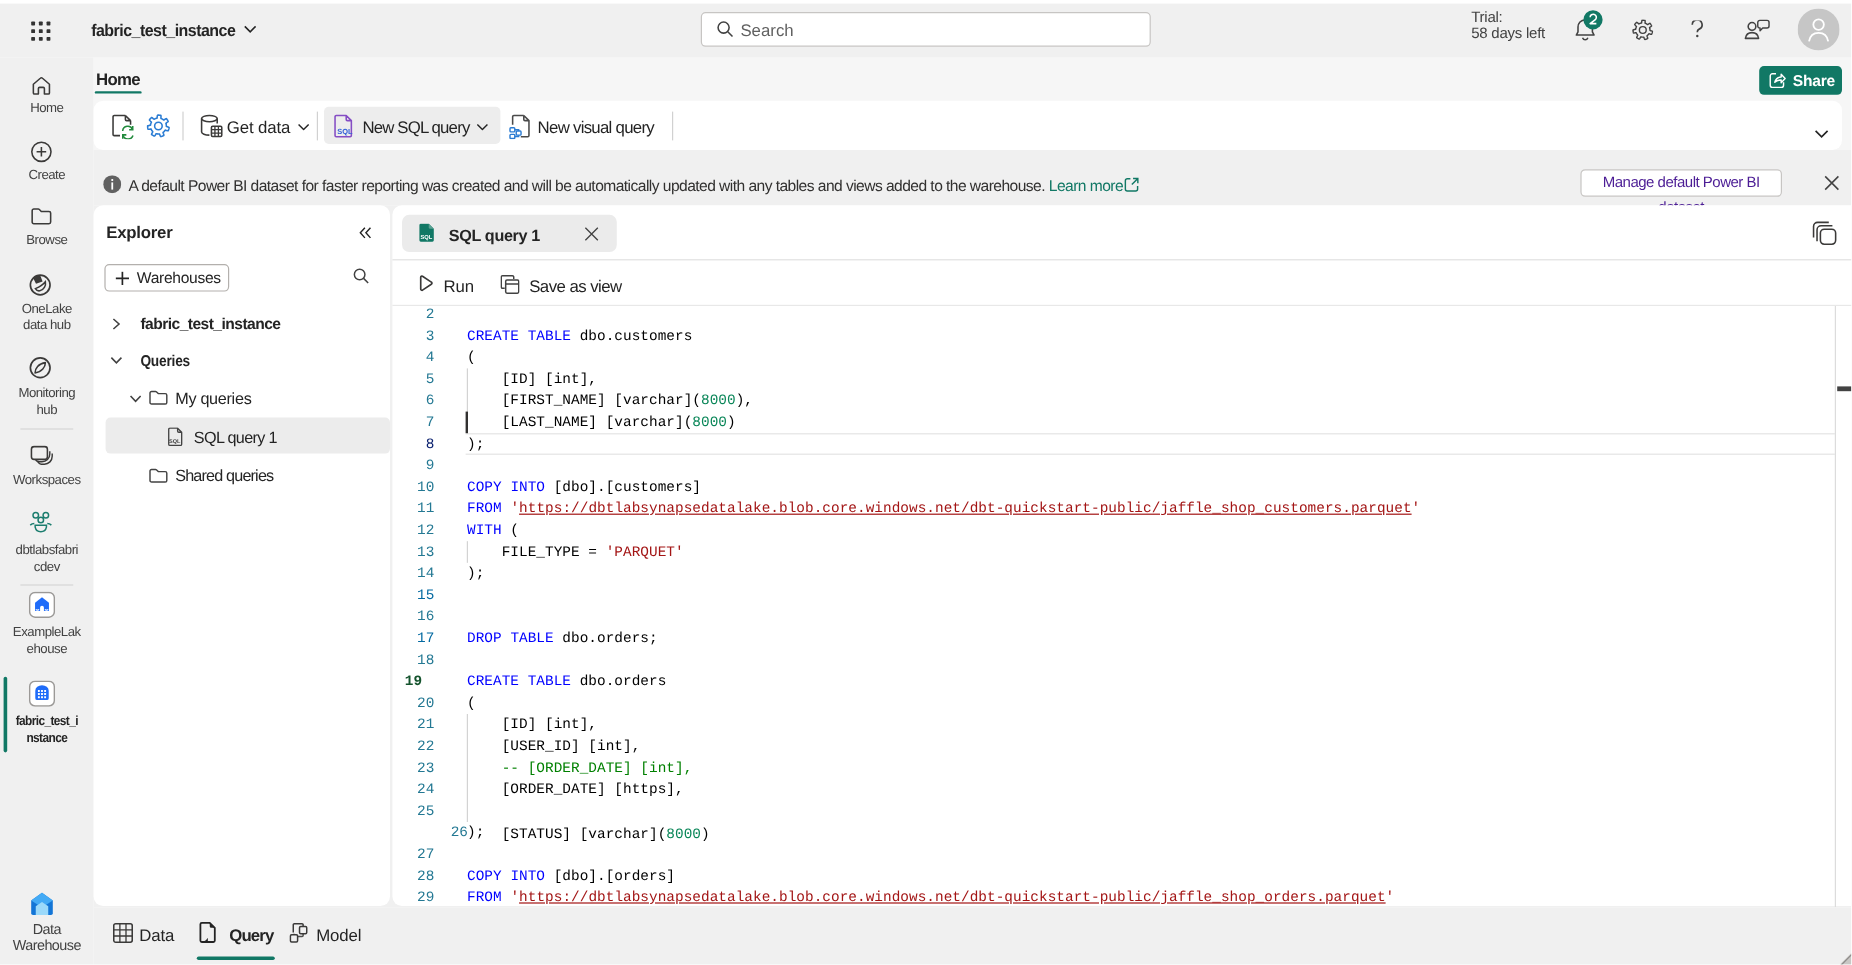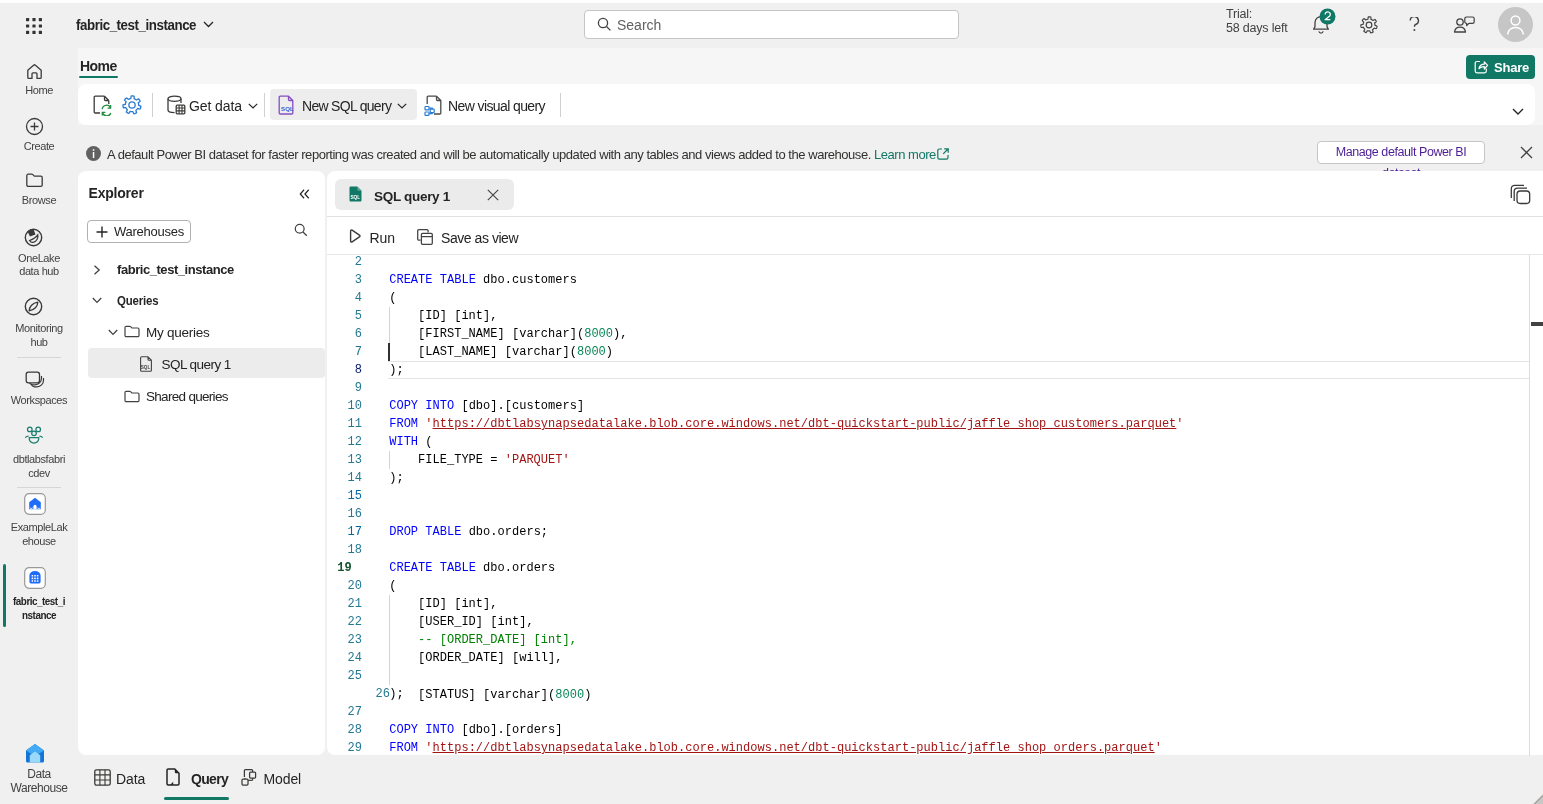--- a/index.html
+++ b/index.html
@@ -363,21 +363,21 @@
       <div class="abs" style="left:62.2px;top:160px;white-space:pre;"><span style="color:#0000ff">FROM</span> <span style="color:#a31515">'<span style="text-decoration:underline">https://dbtlabsynapsedatalake.blob.core.windows.net/dbt-quickstart-public/jaffle_shop_customers.parquet</span>'</span></div>
       <div class="abs" style="left:62.2px;top:178px;white-space:pre;"><span style="color:#0000ff">WITH</span> (</div>
       <div class="abs" style="left:62.2px;top:196px;white-space:pre;">    FILE_TYPE = <span style="color:#a31515">'PARQUET'</span></div>
       <div class="abs" style="left:62.2px;top:214px;white-space:pre;">);</div>
       <div class="abs" style="left:62.2px;top:268px;white-space:pre;"><span style="color:#0000ff">DROP</span> <span style="color:#0000ff">TABLE</span> dbo.orders;</div>
       <div class="abs" style="left:62.2px;top:304px;white-space:pre;"><span style="color:#0000ff">CREATE</span> <span style="color:#0000ff">TABLE</span> dbo.orders</div>
       <div class="abs" style="left:62.2px;top:322px;white-space:pre;">(</div>
       <div class="abs" style="left:62.2px;top:340px;white-space:pre;">    [ID] [int],</div>
       <div class="abs" style="left:62.2px;top:358px;white-space:pre;">    [USER_ID] [int],</div>
       <div class="abs" style="left:62.2px;top:376px;white-space:pre;"><span style="color:#008000">    -- [ORDER_DATE] [int],</span></div>
-      <div class="abs" style="left:62.2px;top:394px;white-space:pre;">    [ORDER_DATE] [will],</div>
+      <div class="abs" style="left:62.2px;top:394px;white-space:pre;">    [ORDER_DATE] [https],</div>
       <div class="abs" style="left:62.2px;top:412px;white-space:pre;margin-top:19px;">    [STATUS] [varchar](<span style="color:#098658">8000</span>)</div>
       <div class="abs" style="left:62.2px;top:430px;white-space:pre;">);</div>
       <div class="abs" style="left:62.2px;top:466px;white-space:pre;"><span style="color:#0000ff">COPY</span> <span style="color:#0000ff">INTO</span> [dbo].[orders]</div>
       <div class="abs" style="left:62.2px;top:484px;white-space:pre;"><span style="color:#0000ff">FROM</span> <span style="color:#a31515">'<span style="text-decoration:underline">https://dbtlabsynapsedatalake.blob.core.windows.net/dbt-quickstart-public/jaffle_shop_orders.parquet</span>'</span></div>
       </div>
     </div>
   </div>
 
   <div id="bottombar">
     <svg class="abs" style="left:94px;top:769px" width="17" height="17" viewBox="0 0 17 17">

